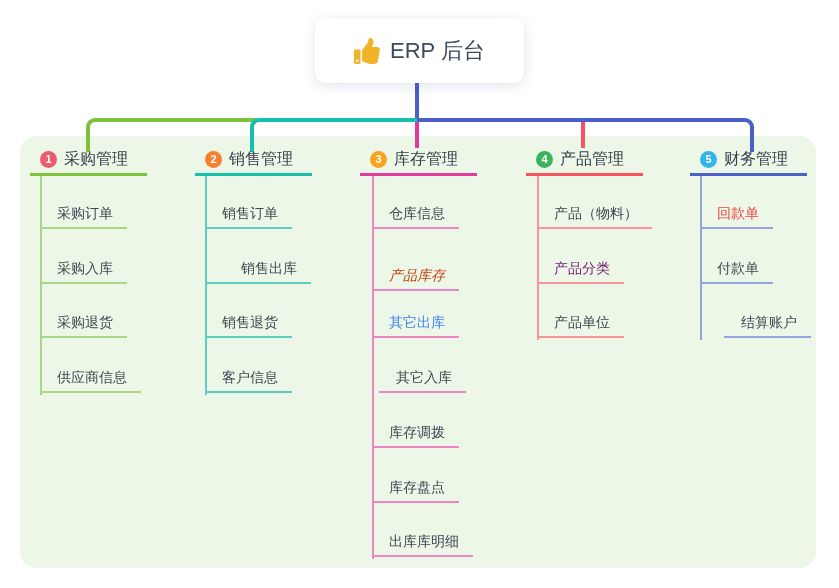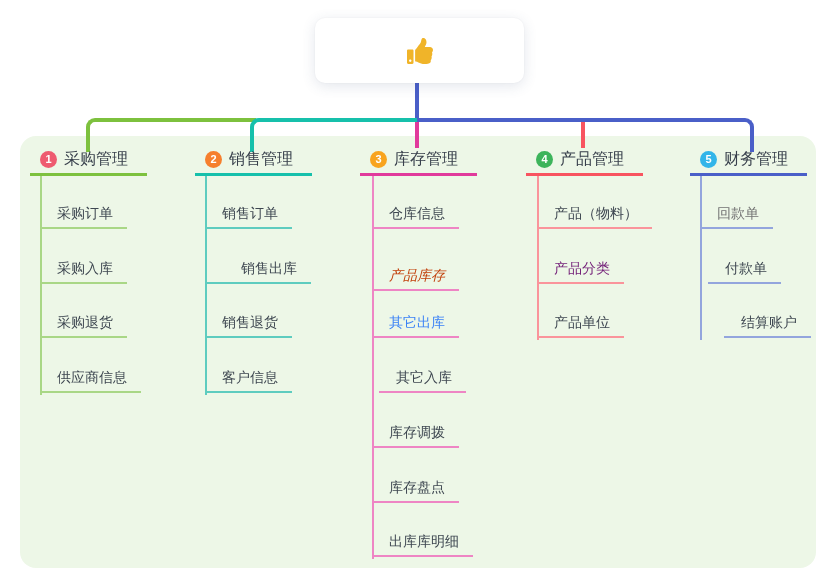--- a/index.html
+++ b/index.html
@@ -34,20 +34,21 @@
       <div class="conn elbow-left" style="left: 250px; top: 118px; width: 167px; height: 30px; border-color: rgb(22, 192, 171);"></div>
       <div class="conn elbow-right" style="left: 417px; top: 118px; width: 333px; height: 30px; border-color: rgb(74, 95, 200);"></div>
       <div class="conn " style="left: 415px; top: 122px; width: 4px; height: 26px; background: rgb(225, 58, 156);"></div>
       <div class="conn " style="left: 581px; top: 122px; width: 4px; height: 26px; background: rgb(248, 84, 96);"></div>
     </div>
 
   <div class="root-node">
     <svg class="ticon" viewBox="0 0 512 512" aria-hidden="true">
       <path id="thumb-path" d="M104 224H24c-13.3 0-24 10.7-24 24v240c0 13.3 10.7 24 24 24h80c13.3 0 24-10.7 24-24V248c0-13.3-10.7-24-24-24zM64 472c-13.3 0-24-10.7-24-24s10.7-24 24-24 24 10.7 24 24-10.7 24-24 24zM384 81.5c0 42.4-26 66.2-33.3 94.5h101.7c33.4 0 59.4 27.7 59.6 58.1.1 17.9-7.5 37.2-19.4 49.2l-.1.1c9.8 23.3 8.2 56-9.3 79.5 8.7 25.9-.1 57.7-16.4 74.8 4.3 17.6 2.2 32.6-6.1 44.6C440.2 511.6 389.6 512 346.8 512h-2.8c-48.3 0-87.8-17.6-119.6-31.7-16-7.1-36.8-15.9-52.7-16.2-6.5-.1-11.8-5.5-11.8-12V238.3c0-3.2 1.3-6.3 3.6-8.5 39.6-39.1 56.6-80.6 89.1-113.1 14.8-14.8 20.2-37.2 25.4-58.9C282.5 39.3 291.8 0 312 0c24 0 72 8 72 81.5z" fill="#f0b429"></path>
     </svg>
+    <span>ERP 后台</span>
   </div>
 
   <div id="branch-layer">
       <div class="branch-title" style="left: 30px; border-bottom-color: rgb(125, 193, 62); color: rgb(56, 64, 76);">
         <span class="badge" style="background: rgb(238, 91, 112);">1</span>
         <span>采购管理</span>
       </div>
       <div class="tree-line" style="left: 40px; top: 176px; height: 219px; background: rgb(169, 215, 134);"></div>
       <div class="child-node" style="left: 40px; top: 204px; border-bottom-color: rgb(169, 215, 134); color: rgb(62, 71, 81);">采购订单</div>
       <div class="child-node" style="left: 40px; top: 259px; border-bottom-color: rgb(169, 215, 134); color: rgb(62, 71, 81);">采购入库</div>
@@ -80,17 +81,17 @@
       </div>
       <div class="tree-line" style="left: 537px; top: 176px; height: 164px; background: rgb(250, 148, 155);"></div>
       <div class="child-node" style="left: 537px; top: 204px; border-bottom-color: rgb(250, 148, 155); color: rgb(62, 71, 81);">产品（物料）</div>
       <div class="child-node" style="left: 537px; top: 259px; border-bottom-color: rgb(250, 148, 155); color: #701a75;">产品分类</div>
       <div class="child-node" style="left: 537px; top: 313px; border-bottom-color: rgb(250, 148, 155); color: rgb(62, 71, 81);">产品单位</div>
       <div class="branch-title" style="left: 690px; border-bottom-color: rgb(74, 95, 200); color: rgb(56, 64, 76);">
         <span class="badge" style="background: rgb(50, 181, 233);">5</span>
         <span>财务管理</span>
       </div>
       <div class="tree-line" style="left: 700px; top: 176px; height: 164px; background: rgb(147, 165, 221);"></div>
-      <div class="child-node" style="left: 700px; top: 204px; border-bottom-color: rgb(147, 165, 221); color: #737373; text-align: center;">回款单</div>
-      <div class="child-node" style="left: 700px; top: 259px; border-bottom-color: rgb(147, 165, 221); color: rgb(62, 71, 81); margin-left: 8px;">付款单</div>
+      <div class="child-node" style="left: 700px; top: 204px; border-bottom-color: rgb(147, 165, 221); color: #ef4444; text-align: center;">回款单</div>
+      <div class="child-node" style="left: 700px; top: 259px; border-bottom-color: rgb(147, 165, 221); color: rgb(62, 71, 81);">付款单</div>
       <div class="child-node" style="left: 700px; top: 313px; border-bottom-color: rgb(147, 165, 221); color: rgb(62, 71, 81); margin-left: 24px;">结算账户</div>
     </div>
 </div>
 
 </body></html>

